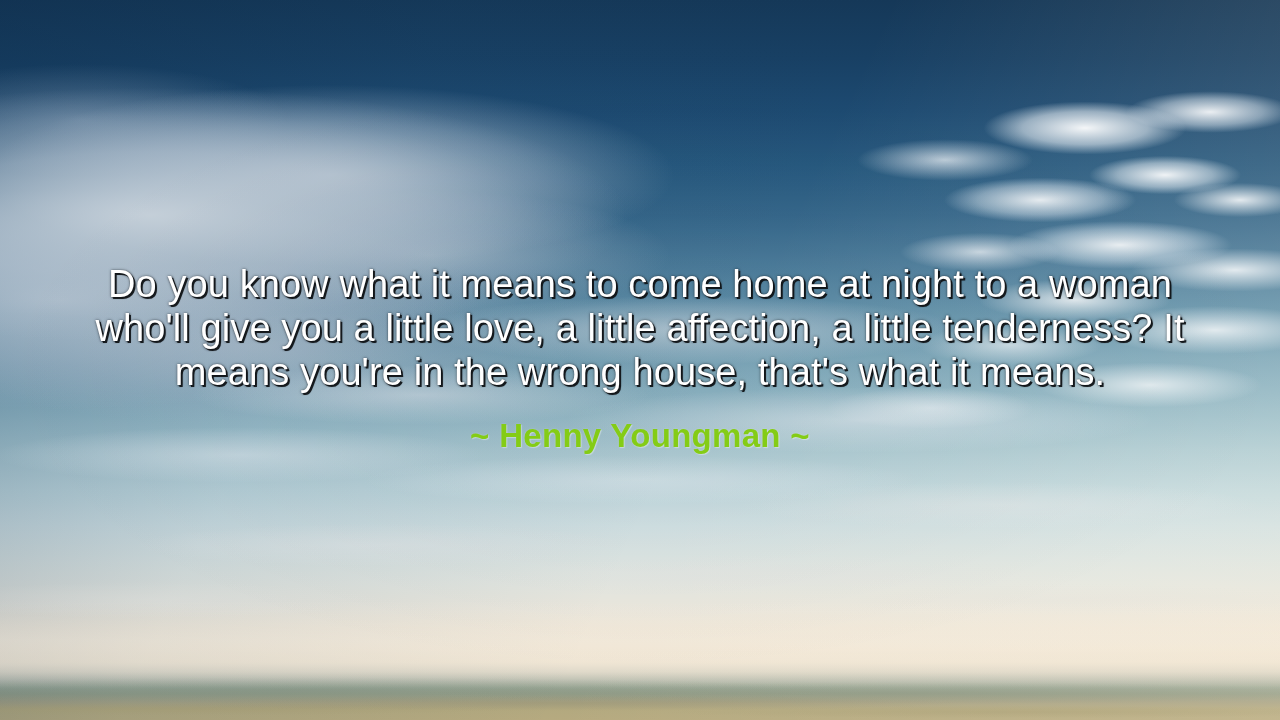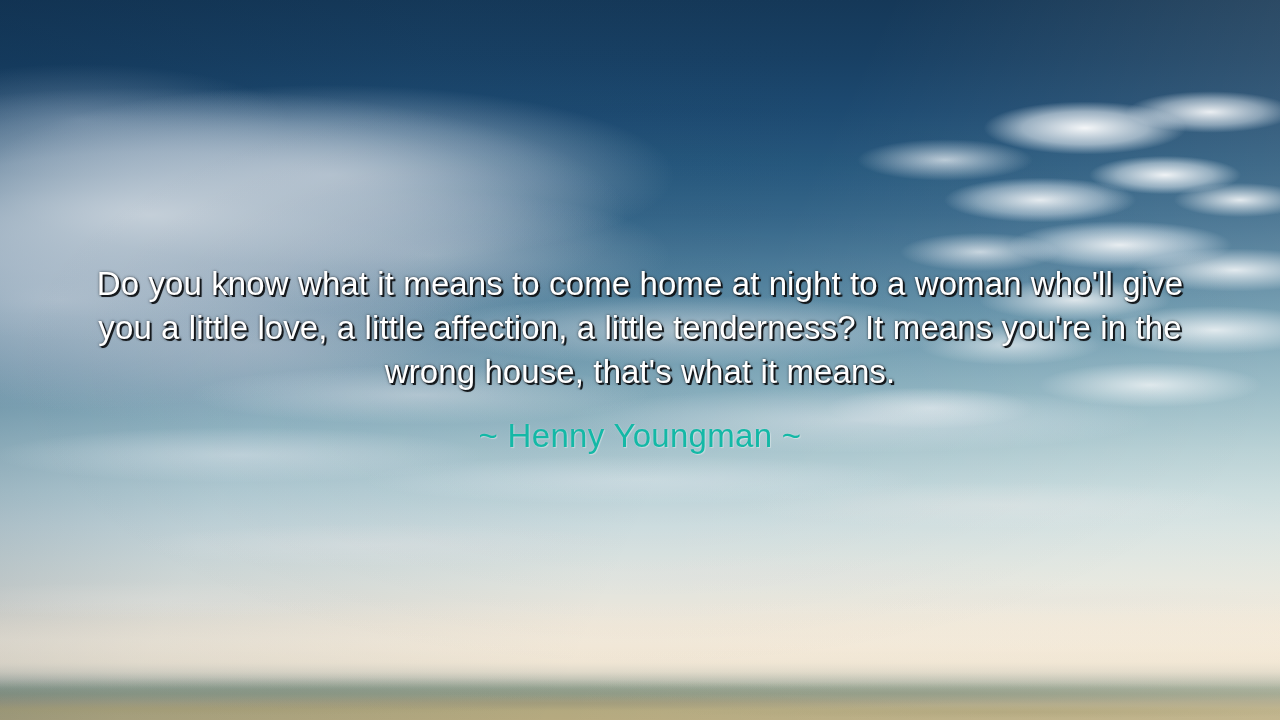--- a/index.html
+++ b/index.html
@@ -127,39 +127,39 @@
     position: absolute;
     left: 0;
     right: 0;
     top: 262px;
     text-align: center;
     padding: 0 64px;
     box-sizing: border-box;
   }
   #quote-text {
     margin: 0;
-    font-size: 33px;
+    font-size: 38px;
     line-height: 44px;
     color: #ffffff;
     font-weight: 400;
     letter-spacing: 0.1px;
     text-shadow:
       2px 2px 0 rgba(15,18,22,0.92),
       1px 1px 2px rgba(15,18,22,0.85),
       0 0 3px rgba(20,24,30,0.55);
     max-width: 1140px;
     margin: 0 auto;
     text-align: center;
   }
   #quote-author {
     margin: 22px 0 0 0;
     font-size: 33px;
     line-height: 40px;
-    color: #14b8a6;
-    font-weight: 400;
+    color: #84cc16;
+    font-weight: 700;
     letter-spacing: 0.3px;
     text-shadow:
       1px 1px 1px rgba(255,255,255,0.35),
       0 0 2px rgba(255,255,255,0.25);
   }
 </style>
 </head>
 <body>
 
 <div id="stage">

